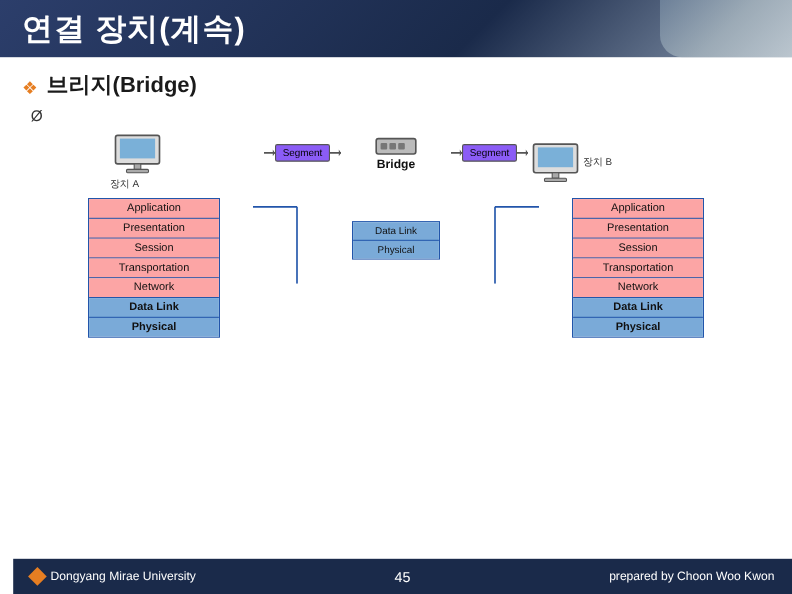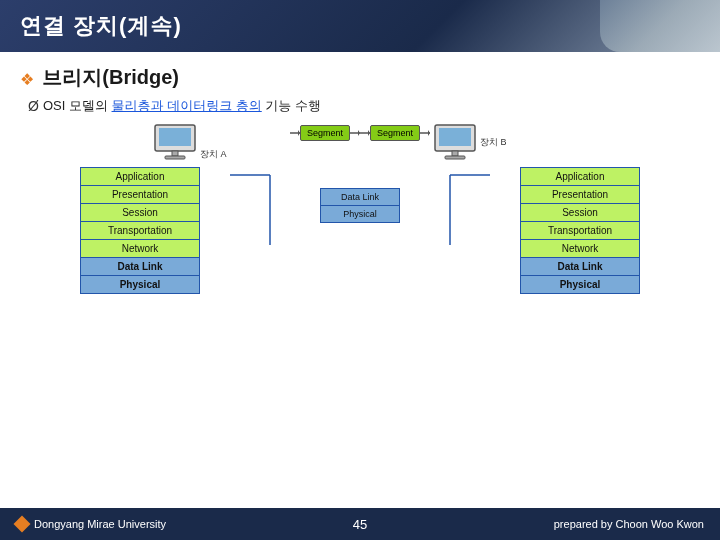--- a/index.html
+++ b/index.html
@@ -15,21 +15,21 @@
     
     .header {
       background: linear-gradient(135deg, #2c3e6b 0%, #1a2a4a 60%, #8b9bb0 100%);
       padding: 10px 20px;
       display: flex;
       align-items: center;
       height: 52px;
     }
     .header-title {
       color: #fff;
-      font-size: 22px;
+      font-size: 28px;
       font-weight: bold;
       letter-spacing: 1px;
     }
     .header-img-placeholder {
       position: absolute;
       right: 0;
       top: 0;
       width: 120px;
       height: 52px;
       background: linear-gradient(135deg, #7a8fa6, #b0bec5, #cfd8dc);
@@ -58,37 +58,37 @@
       color: #1a56db;
     }
 
     
     .osi-stack {
       border: 1.5px solid #2255aa;
       width: 120px;
       margin-top: 2px;
     }
     .osi-row {
-      background: #bef264;
+      background: #fca5a5;
       border-bottom: 1px solid #2255aa;
       text-align: center;
       font-size: 10px;
       padding: 3px 0;
       color: #111;
     }
     .osi-row:last-child {
       border-bottom: none;
     }
     .osi-row.highlight {
       background: #7aaad8;
       font-weight: bold;
     }
     .segment-box {
       border: 1.5px solid #555;
-      background: #84cc16;
+      background: #8b5cf6;
       font-size: 9px;
       padding: 2px 6px;
       border-radius: 2px;
     }
 
     
     .mini-osi {
       border: 1.5px solid #2255aa;
       width: 80px;
       margin-top: 60px;
@@ -102,21 +102,21 @@
       color: #111;
     }
     .mini-osi-row:last-child {
       border-bottom: none;
     }
 
     
     .footer {
       position: absolute;
       bottom: 0;
-      left: 0;
+      left: 12px;
       right: 0;
       height: 32px;
       background: #1a2a4a;
       display: flex;
       align-items: center;
       justify-content: space-between;
       padding: 0 16px;
     }
     .footer-left {
       display: flex;
@@ -158,28 +158,27 @@
 </div>
 
 <div class="main">
 
   <div style="display:flex; align-items:center; gap:8px; margin-bottom:2px;">
     <span class="diamond-icon">❖</span>
     <span class="section-title">브리지(Bridge)</span>
   </div>
   <div style="display:flex; align-items:center; margin-left:8px; margin-bottom:8px;">
     <span style="font-size:14px; color:#333; margin-right:4px;">Ø</span>
-    <span style="font-size:13px; color:#222;">OSI 모델의 <span class="underline-blue">물리층과 데이터링크 층의</span> 기능 수행</span>
   </div>
 
   <div class="diagram-wrapper">
 
     <div style="display:flex; flex-direction:row; align-items:center; justify-content:center; margin-bottom:2px; gap:0;">
 
-      <div style="width:140px; display:flex; flex-direction:row; align-items:flex-end;">
+      <div style="width:140px; display:flex; flex-direction:column; align-items:flex-start;">
 
         <svg width="50" height="40">
 
           <rect x="5" y="2" width="40" height="26" rx="2" fill="#ddd" stroke="#555" stroke-width="1.5"></rect>
           <rect x="9" y="5" width="32" height="18" fill="#7ab0d8"></rect>
 
           <rect x="22" y="28" width="6" height="5" fill="#aaa" stroke="#555" stroke-width="1"></rect>
           <rect x="15" y="33" width="20" height="3" rx="1" fill="#aaa" stroke="#555" stroke-width="1"></rect>
 
         </svg>
@@ -191,20 +190,29 @@
             <line x1="0" y1="6" x2="10" y2="6" stroke="#555" stroke-width="1.5"></line>
             <polygon points="8,3 10,6 8,9" fill="#555"></polygon>
           </svg>
         <div class="segment-box">Segment</div>
         <svg width="10" height="12">
             <line x1="0" y1="6" x2="10" y2="6" stroke="#555" stroke-width="1.5"></line>
             <polygon points="8,3 10,6 8,9" fill="#555"></polygon>
           </svg>
       </div>
 
+      <div style="display:flex; flex-direction:column; align-items:center; margin-top:-20px; width:100px;">
+        <svg width="40" height="22">
+          <rect x="2" y="4" width="36" height="14" rx="2" fill="#bbb" stroke="#555" stroke-width="1.5"></rect>
+          <rect x="6" y="8" width="6" height="6" rx="1" fill="#777"></rect>
+          <rect x="14" y="8" width="6" height="6" rx="1" fill="#777"></rect>
+          <rect x="22" y="8" width="6" height="6" rx="1" fill="#777"></rect>
+        </svg>
+        <span style="font-size:11px; font-weight:bold; color:#111;">Bridge</span>
+      </div>
 
       <div style="display:flex; flex-direction:row; align-items:center; margin-top:-20px;">
         <svg width="10" height="12">
             <line x1="0" y1="6" x2="10" y2="6" stroke="#555" stroke-width="1.5"></line>
             <polygon points="8,3 10,6 8,9" fill="#555"></polygon>
           </svg>
         <div class="segment-box">Segment</div>
         <svg width="10" height="12">
             <line x1="0" y1="6" x2="10" y2="6" stroke="#555" stroke-width="1.5"></line>
             <polygon points="8,3 10,6 8,9" fill="#555"></polygon>

